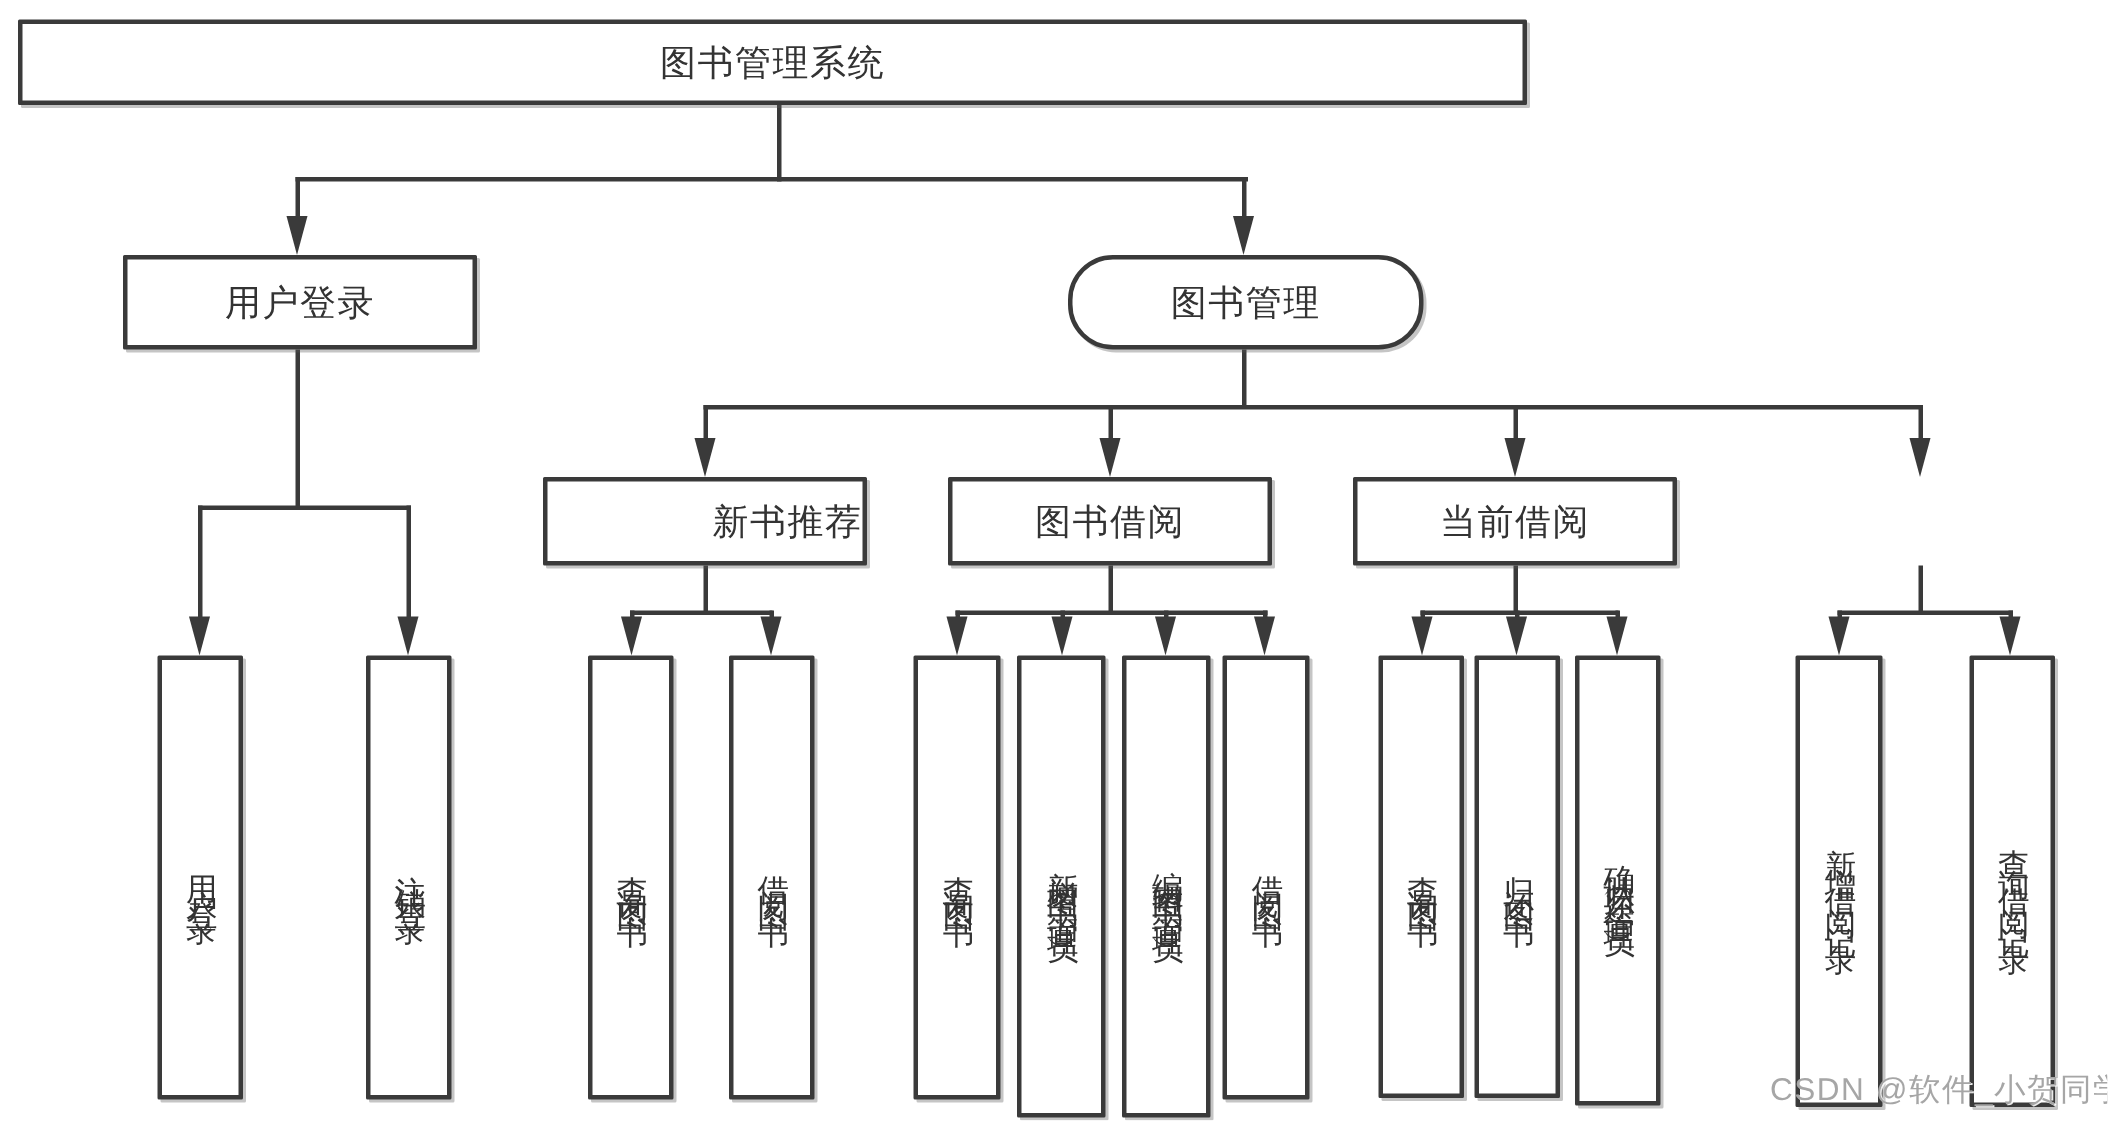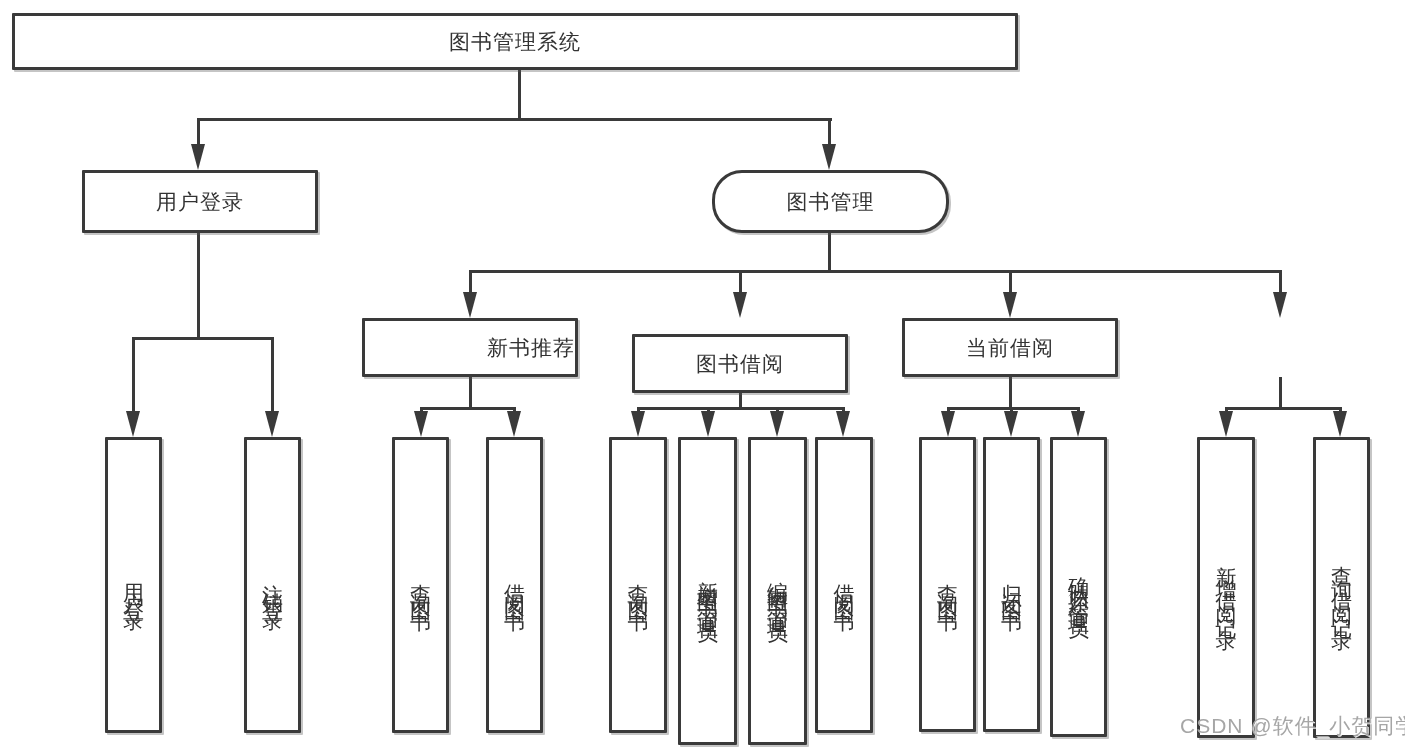--- a/index.html
+++ b/index.html
@@ -7,21 +7,21 @@
     position:relative;width:1405px;height:747px;background:#ffffff;overflow:hidden;
     font-family:"Liberation Sans","DejaVu Sans",sans-serif;color:#333333;
   }
   .box{
     position:absolute;box-sizing:border-box;background:#ffffff;
     border:3px solid #3a3a3a;border-radius:1px;
     display:flex;align-items:center;justify-content:center;
     box-shadow:2px 2px 0 rgba(90,90,90,0.35);
     z-index:2;
   }
-  .box .lbl{font-size:21px;color:#333333;letter-spacing:1px;white-space:nowrap;}
+  .box .lbl{font-size:24px;color:#333333;letter-spacing:1px;white-space:nowrap;}
   .box.vert .lbl{
     writing-mode:vertical-rl;text-orientation:mixed;white-space:normal;
     font-size:21px;letter-spacing:9px;
   }
   .box.vert.v6 .lbl{letter-spacing:13px;}
   .box.vert.v9 .lbl{letter-spacing:6px;}
   .line{position:absolute;background:#3a3a3a;z-index:1;}
   .arrow{
     position:absolute;width:0;height:0;z-index:1;
     border-left:7px solid transparent;border-right:7px solid transparent;
@@ -47,21 +47,21 @@
   </div>
 
   <div class="box" style="left:712px;top:170px;width:237px;height:63px;border-radius:30px;">
     <span class="lbl">图书管理</span>
   </div>
 
   <div class="box" style="left:362px;top:318px;width:216px;height:59px;justify-content:flex-end;">
     <span class="lbl">新书推荐</span>
   </div>
 
-  <div class="box" style="left:632px;top:318px;width:216px;height:59px;margin-top:16px;">
+  <div class="box" style="left:632px;top:318px;width:216px;height:59px;">
     <span class="lbl">图书借阅</span>
   </div>
 
   <div class="box" style="left:902px;top:318px;width:216px;height:59px;">
     <span class="lbl">当前借阅</span>
   </div>
 
 
   <div class="box vert" style="left:105px;top:437px;width:57px;height:296px;">
     <span class="lbl">用户登录</span>

